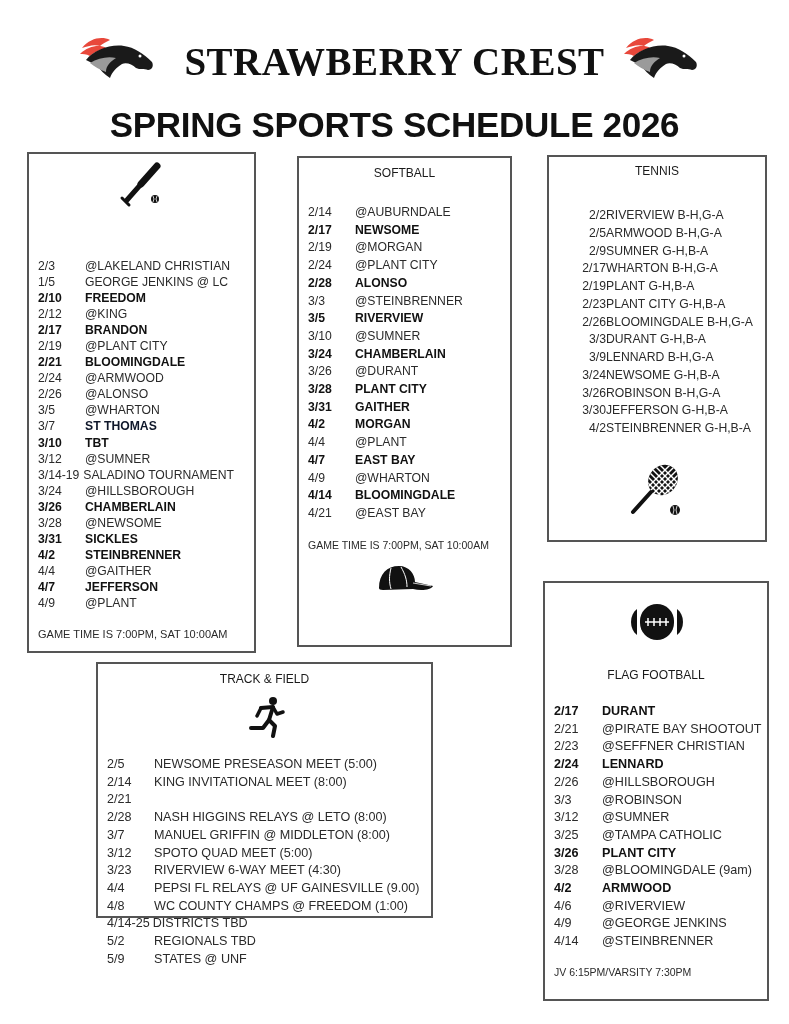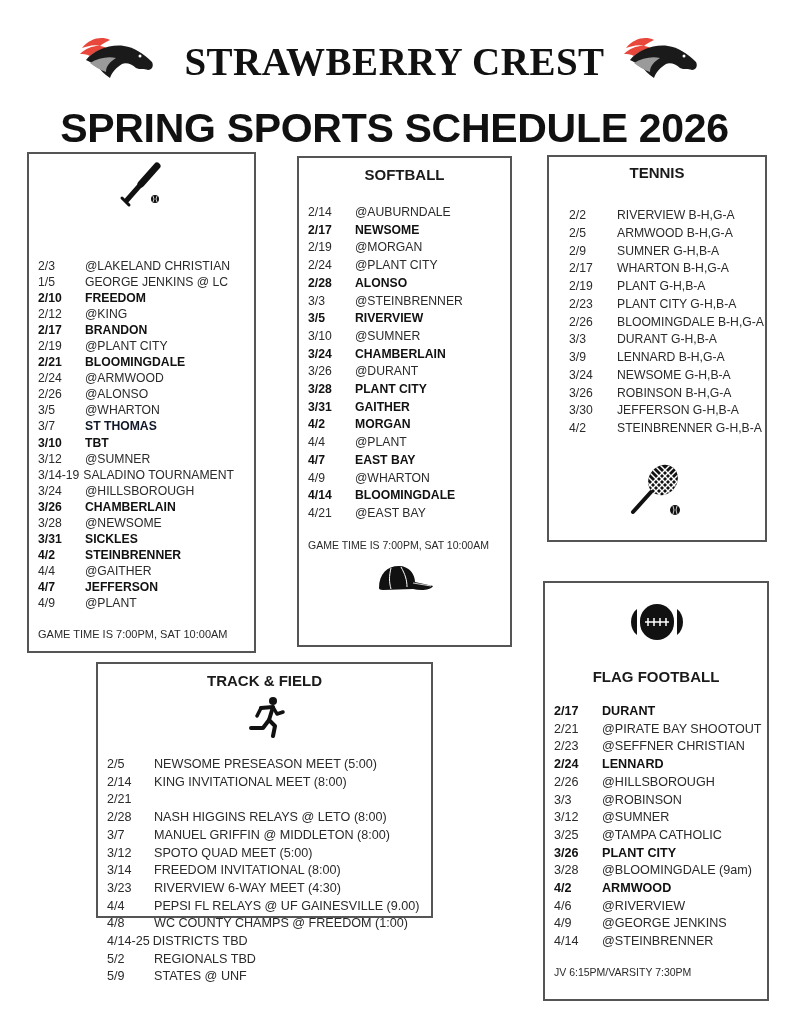--- a/index.html
+++ b/index.html
@@ -10,26 +10,26 @@
     position: absolute; left: 0; width: 789px; top: 38px; text-align: center;
     font-family: "Liberation Serif", "DejaVu Serif", serif; font-weight: bold;
     font-size: 39px; letter-spacing: 0.5px; color: #111; transform: scaleY(1.05);
   }
   .logo { position: absolute; top: 30px; width: 80px; height: 50px; }
   .logo-left { left: 76px; }
   .logo-right { left: 620px; }
 
   .page-title {
     position: absolute; left: 0; width: 789px; top: 105px; text-align: center;
-    font-family: "Liberation Sans", sans-serif; font-weight: bold; font-size: 41px;
+    font-family: "Liberation Sans", sans-serif; font-weight: bold; font-size: 35px;
     color: #111; letter-spacing: -0.3px;
   }
 
   .box { position: absolute; border: 2px solid #555; background: #fff; }
-  .box-title { position: absolute; left: 0; right: 0; text-align: center; font-weight: bold; font-size: 15px; color: #1a1a1a; }
+  .box-title { position: absolute; left: 0; right: 0; text-align: center; font-weight: normal; font-size: 12px; color: #1a1a1a; }
   .list { position: absolute; font-size: 12.2px; line-height: 16px; color: #2a2a2a; }
   .row { display: flex; white-space: nowrap; }
   .row .d { display: inline-block; }
   .row.bold { font-weight: bold; color: #111; }
   .row .o.bold { font-weight: bold; color: #0f172a; }
   .note { position: absolute; font-size: 11px; color: #2a2a2a; white-space: nowrap; }
 
   
   #baseball { left: 27px; top: 152px; width: 229px; height: 501px; }
   #baseball .list { left: 9px; top: 104px; line-height: 16.05px; }
@@ -39,21 +39,21 @@
 
   
   #softball { left: 297px; top: 156px; width: 215px; height: 491px; }
   #softball .list { left: 9px; top: 46px; line-height: 17.7px; }
   #softball .d { width: 47px; }
   #softball .note { left: 9px; top: 381px; font-size: 10.5px; }
   #softball .icon { position: absolute; left: 78px; top: 406px; width: 58px; height: 28px; }
 
   
   #tennis { left: 547px; top: 155px; width: 220px; height: 387px; }
-  #tennis .list { left: 20px; top: 50px; line-height: 17.75px; }
+  #tennis .list { left: 9px; top: 50px; line-height: 17.75px; text-align: right; }
   #tennis .d { width: 48px; }
   #tennis .icon { position: absolute; left: 78px; top: 303px; width: 60px; height: 60px; }
 
   
   #track { left: 96px; top: 662px; width: 337px; height: 256px; }
   #track .list { left: 9px; top: 92px; line-height: 17.7px; font-size: 12.6px; }
   #track .d { width: 47px; }
   #track .icon { position: absolute; left: 149px; top: 32px; width: 40px; height: 42px; }
 
   
@@ -391,24 +391,20 @@
       </div>
     <div class="row">
         <span class="d">3/7</span>
         <span class="o">MANUEL GRIFFIN @ MIDDLETON (8:00)</span>
       </div>
     <div class="row">
         <span class="d">3/12</span>
         <span class="o">SPOTO QUAD MEET (5:00)</span>
       </div>
     <div class="row">
-        <span class="d">3/14</span>
-        <span class="o">FREEDOM INVITATIONAL (8:00)</span>
-      </div>
-    <div class="row">
         <span class="d">3/23</span>
         <span class="o">RIVERVIEW 6-WAY MEET (4:30)</span>
       </div>
     <div class="row">
         <span class="d">4/4</span>
         <span class="o">PEPSI FL RELAYS @ UF GAINESVILLE (9.00)</span>
       </div>
     <div class="row">
         <span class="d">4/8</span>
         <span class="o">WC COUNTY CHAMPS @ FREEDOM (1:00)</span>

